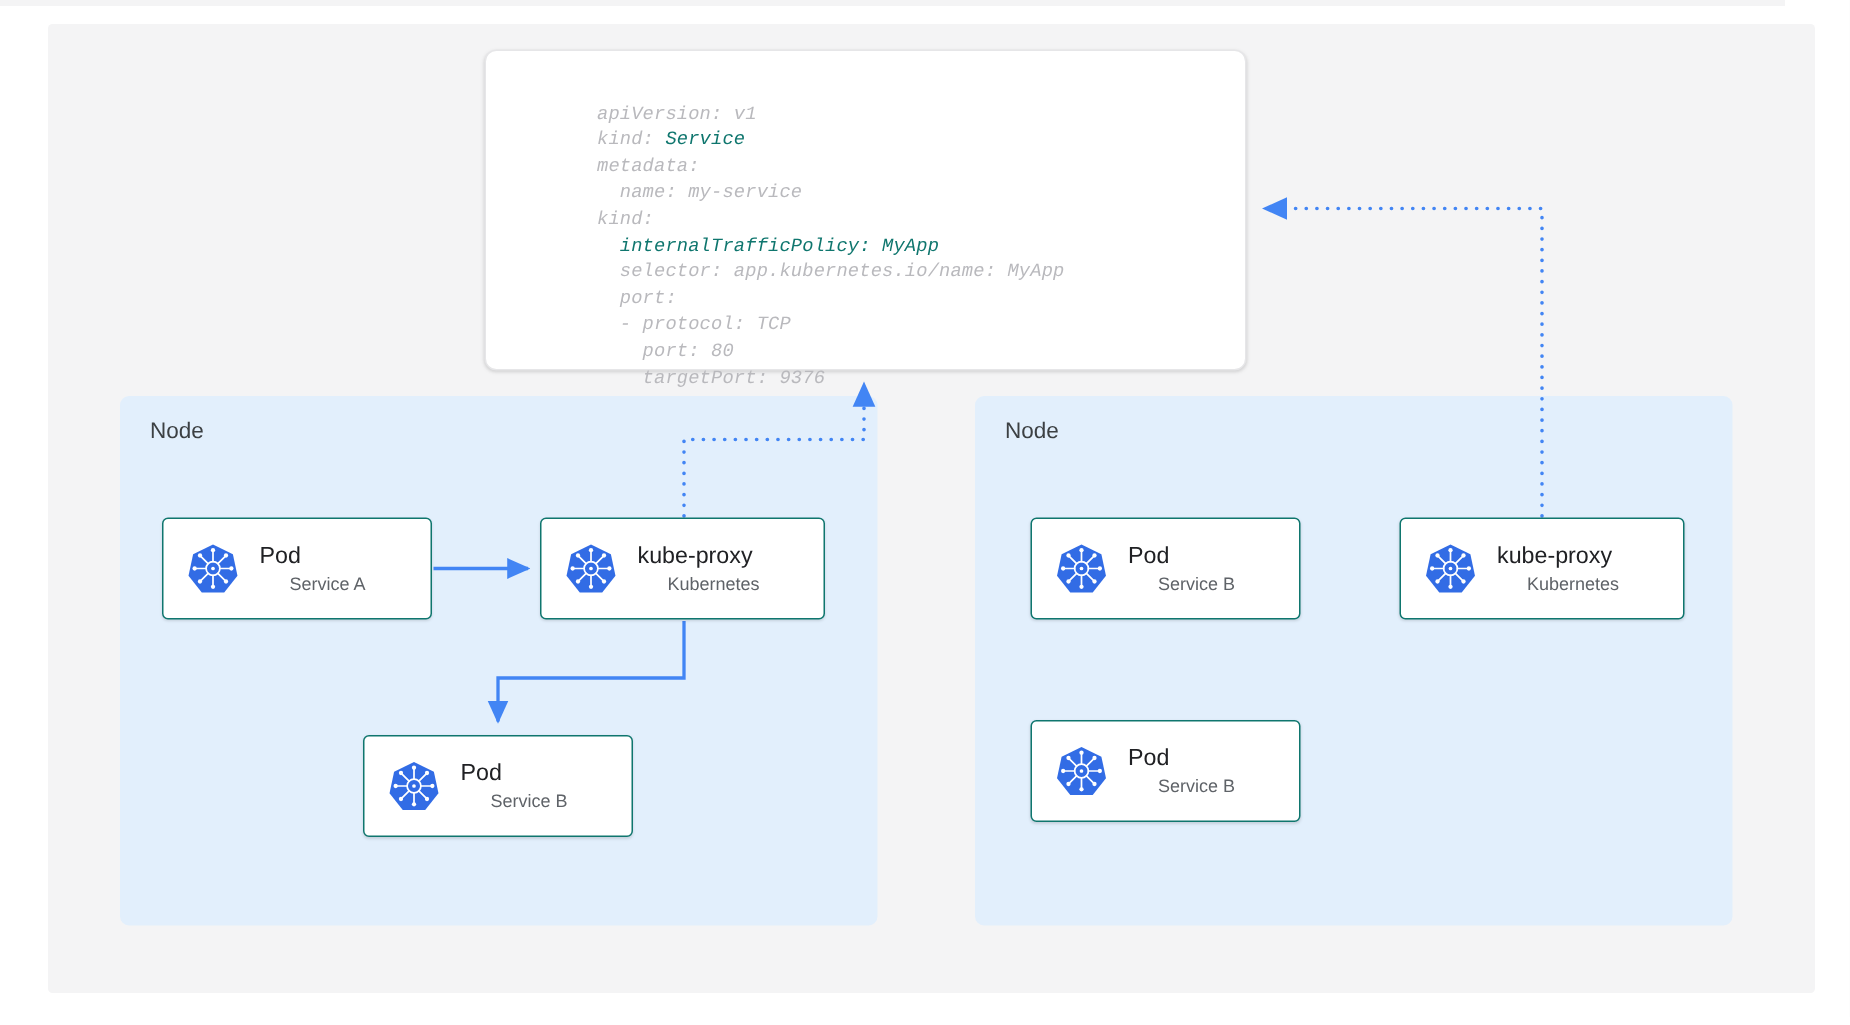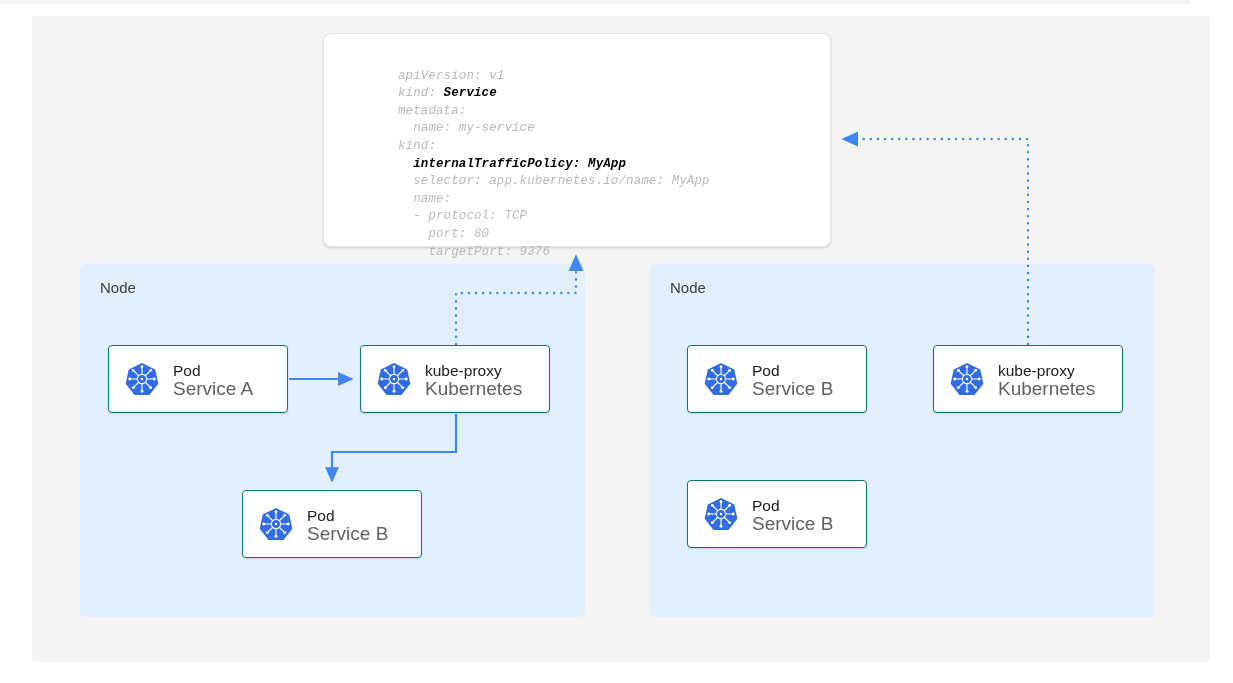--- a/index.html
+++ b/index.html
@@ -13,36 +13,36 @@
 
   
   .yaml-card{position:absolute;left:323px;top:33px;width:508px;height:214px;
              background:#ffffff;border:1px solid #e6e6e8;border-radius:8px;
              box-shadow:0 1px 3px rgba(0,0,0,.10),0 1px 2px rgba(0,0,0,.06);
              box-sizing:border-box;}
   .yaml-text{position:absolute;left:74px;top:16px;
              font-family:"Liberation Mono","DejaVu Sans Mono",monospace;
              font-style:italic;font-size:12.5px;line-height:17.6px;
              color:#b9b9bd;white-space:pre;letter-spacing:.1px;}
-  .yaml-text b{font-weight:bold;color:#000000;font-style:italic;}
+  .yaml-text b{font-weight:normal;color:#0f766e;font-style:italic;}
 
   
   .node{position:absolute;background:#e2effc;border-radius:6px;text-align:right;}
   .node-left{left:80px;top:264px;width:505px;height:353px;}
   .node-right{left:650px;top:264px;width:505px;height:353px;}
   .node-label{position:absolute;left:20px;top:15px;font-size:15px;color:#3c4043;}
 
   
   .box{position:absolute;background:#ffffff;border:1px solid #0f766e;border-radius:4px;
        box-shadow:0 1px 2px rgba(0,0,0,.13);box-sizing:border-box;
        display:flex;align-items:center;}
   .box .k8s{flex:0 0 auto;margin-left:16px;margin-right:14px;display:block;}
   .box .txt{display:flex;flex-direction:column;justify-content:center;}
   .box .t1{font-size:15.5px;color:#202124;line-height:19px;}
-  .box .t2{font-size:19px;color:#5f6368;line-height:18px;}
+  .box .t2{font-size:12px;color:#5f6368;line-height:18px;margin-left:20px;}
 
   .b-pod-a      {left:108px; top:345px; width:180px; height:68px;}
   .b-kproxy-l   {left:360px; top:345px; width:190px; height:68px;}
   .b-pod-b-l    {left:242px; top:490px; width:180px; height:68px;}
   .b-pod-b-r    {left:687px; top:480px; width:180px; height:68px;}
   .b-pod-b-r-top{left:687px; top:345px; width:180px; height:68px;}
   .b-kproxy-r   {left:933px; top:345px; width:190px; height:68px;}
 
   svg.overlay{position:absolute;left:0;top:0;width:1233px;height:683px;
               pointer-events:none;}
@@ -66,21 +66,21 @@
 
 <div class="yaml-card">
   <div class="yaml-text">
 <span>apiVersion: v1</span>
 <span>kind: <b>Service</b></span>
 <span>metadata:</span>
 <span>  name: my-service</span>
 <span>kind:</span>
 <span>  <b>internalTrafficPolicy: MyApp</b></span>
 <span>  selector: app.kubernetes.io/name: MyApp</span>
-<span>  name:</span>
+<span>  port:</span>
 <span>  - protocol: TCP</span>
 <span>    port: 80</span>
 <span>    targetPort: 9376</span>
   </div>
 </div>
 
 <svg class="overlay" viewBox="0 0 1233 683">
   <defs>
     <marker id="arrowSolid" viewBox="0 0 10 10" refX="9" refY="5" markerWidth="7" markerHeight="7" orient="auto-start-reverse">
       <path d="M0,0.5 L10,5 L0,9.5 z" fill="#4285f4"></path>

